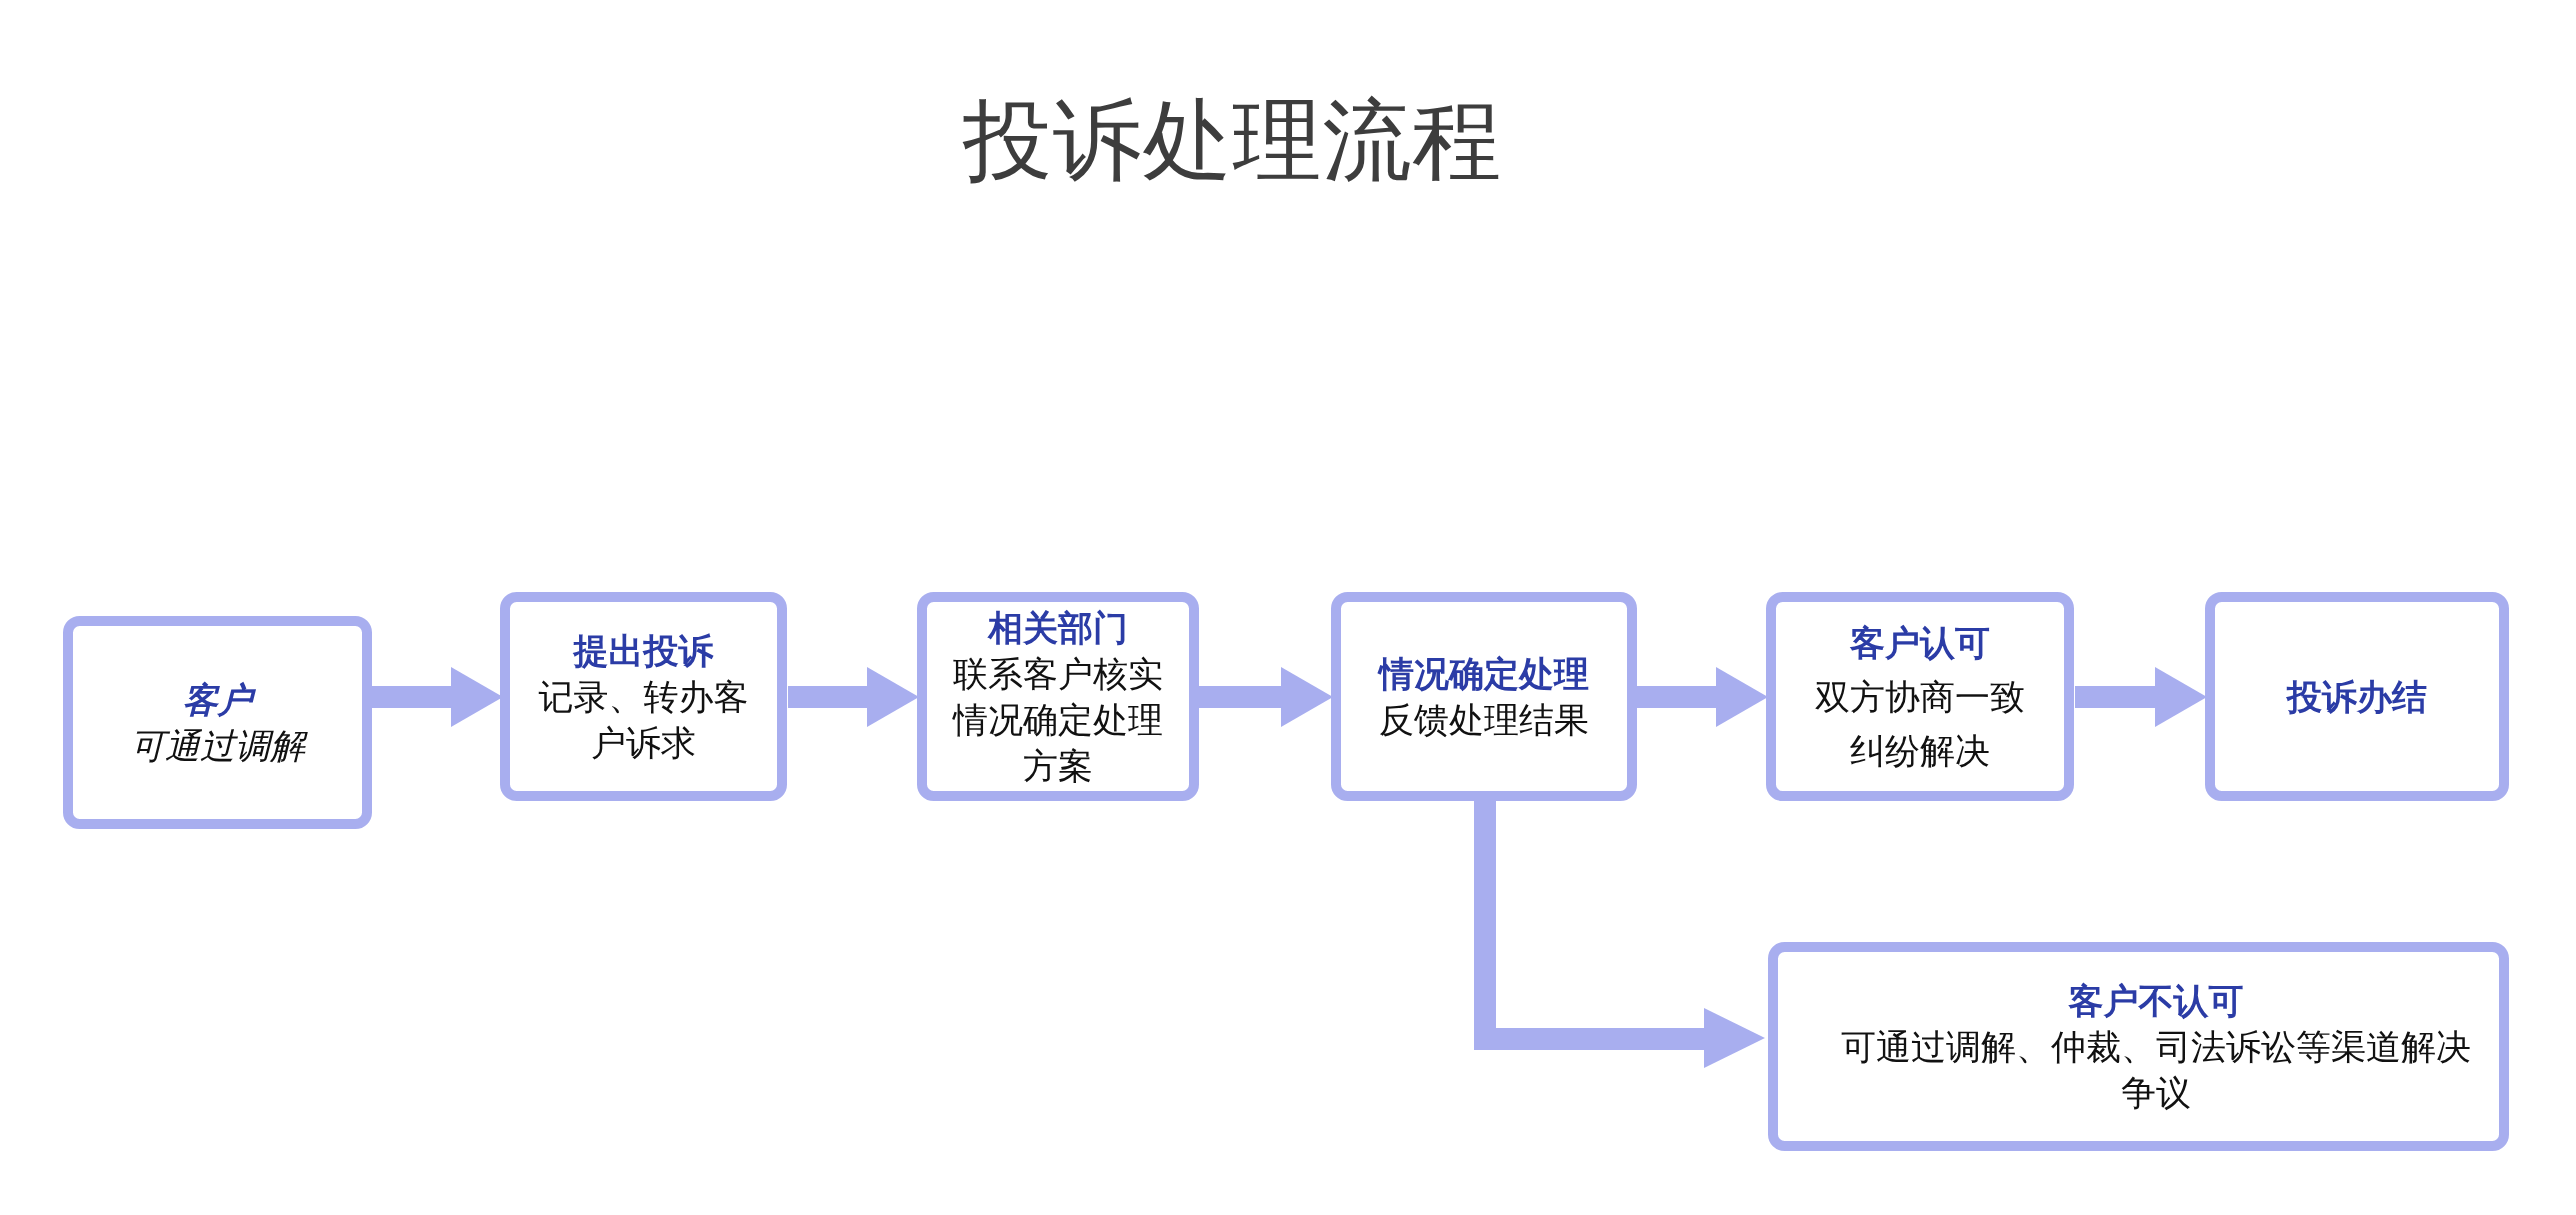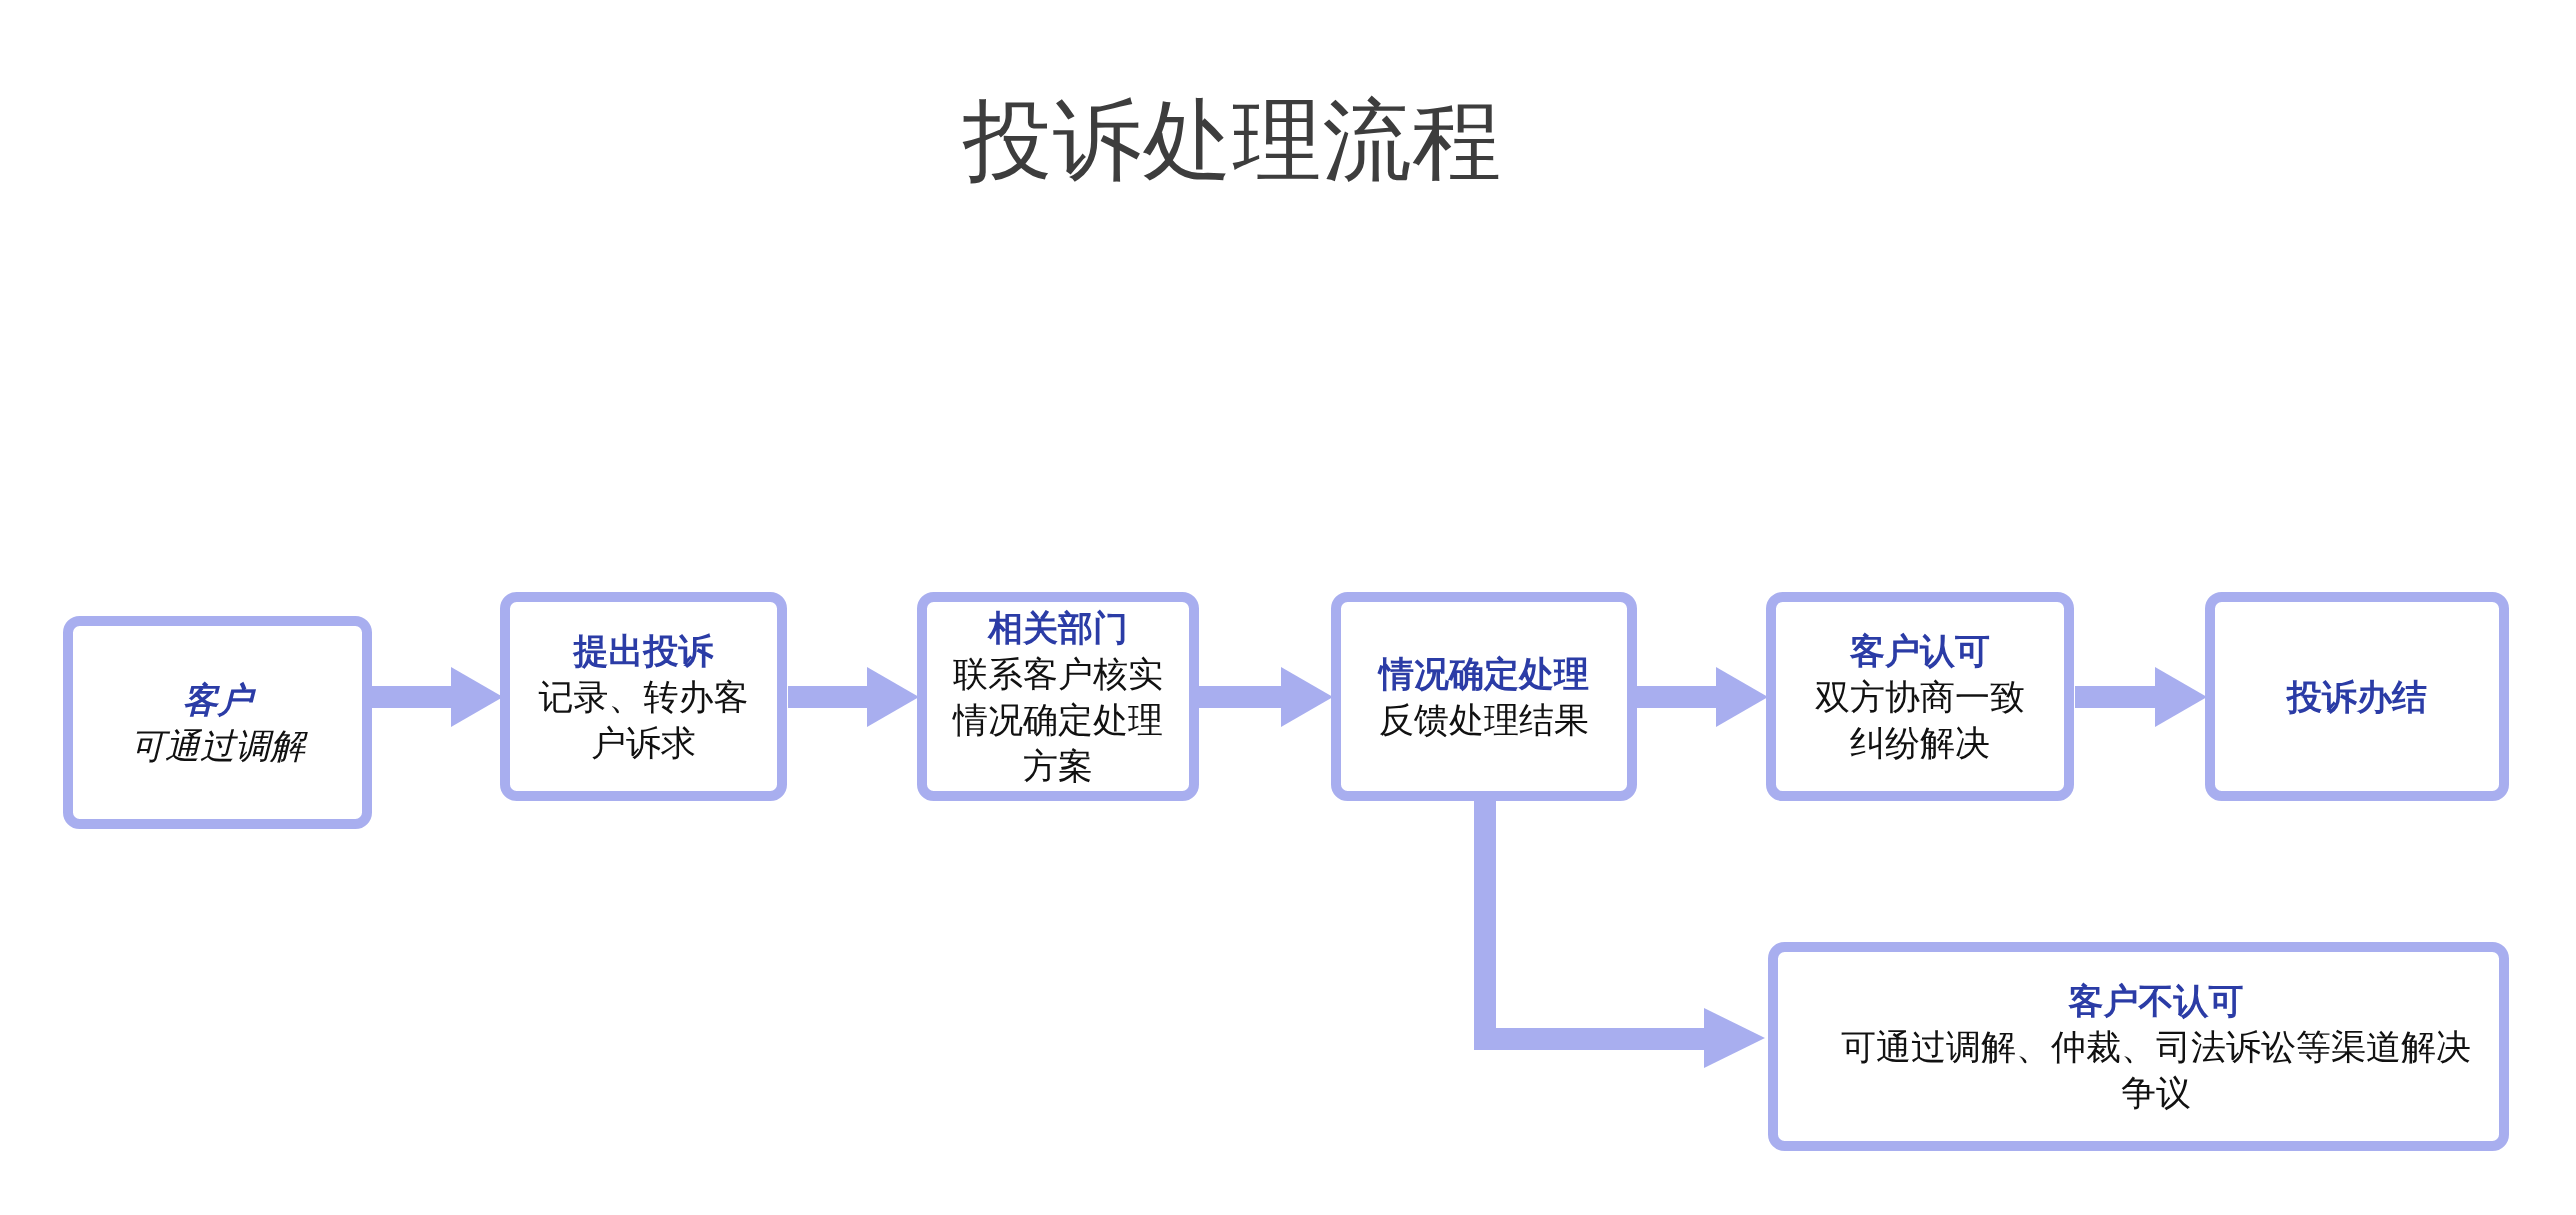--- a/index.html
+++ b/index.html
@@ -98,21 +98,21 @@
     border-top: 30.5px solid transparent;
     border-bottom: 30.5px solid transparent;
     border-left: 61px solid var(--accent);
   }
 
   
   #node-0 { left: 63px;   top: 616px; width: 309px; height: 213px; font-style: italic; }
   #node-1 { left: 500px;  top: 592px; width: 287px; height: 209px; }
   #node-2 { left: 917px;  top: 592px; width: 282px; height: 209px; }
   #node-3 { left: 1331px; top: 592px; width: 306px; height: 209px; }
-  #node-4 { left: 1766px; top: 592px; width: 308px; height: 209px; }
+  #node-4 { left: 1766px; top: 592px; width: 308px; height: 209px; gap: 8px; }
   #node-5 { left: 2205px; top: 592px; width: 304px; height: 209px; }
   #node-branch { left: 1768px; top: 942px; width: 741px; height: 209px; padding-left: 44px; }
 
   
   #arrow-0 { left: 372px;  top: 666px; width: 131px; }
   #arrow-1 { left: 788px;  top: 666px; width: 131px; }
   #arrow-2 { left: 1198px; top: 666px; width: 135px; }
   #arrow-3 { left: 1637px; top: 666px; width: 131px; }
   #arrow-4 { left: 2075px; top: 666px; width: 132px; }
 </style>

